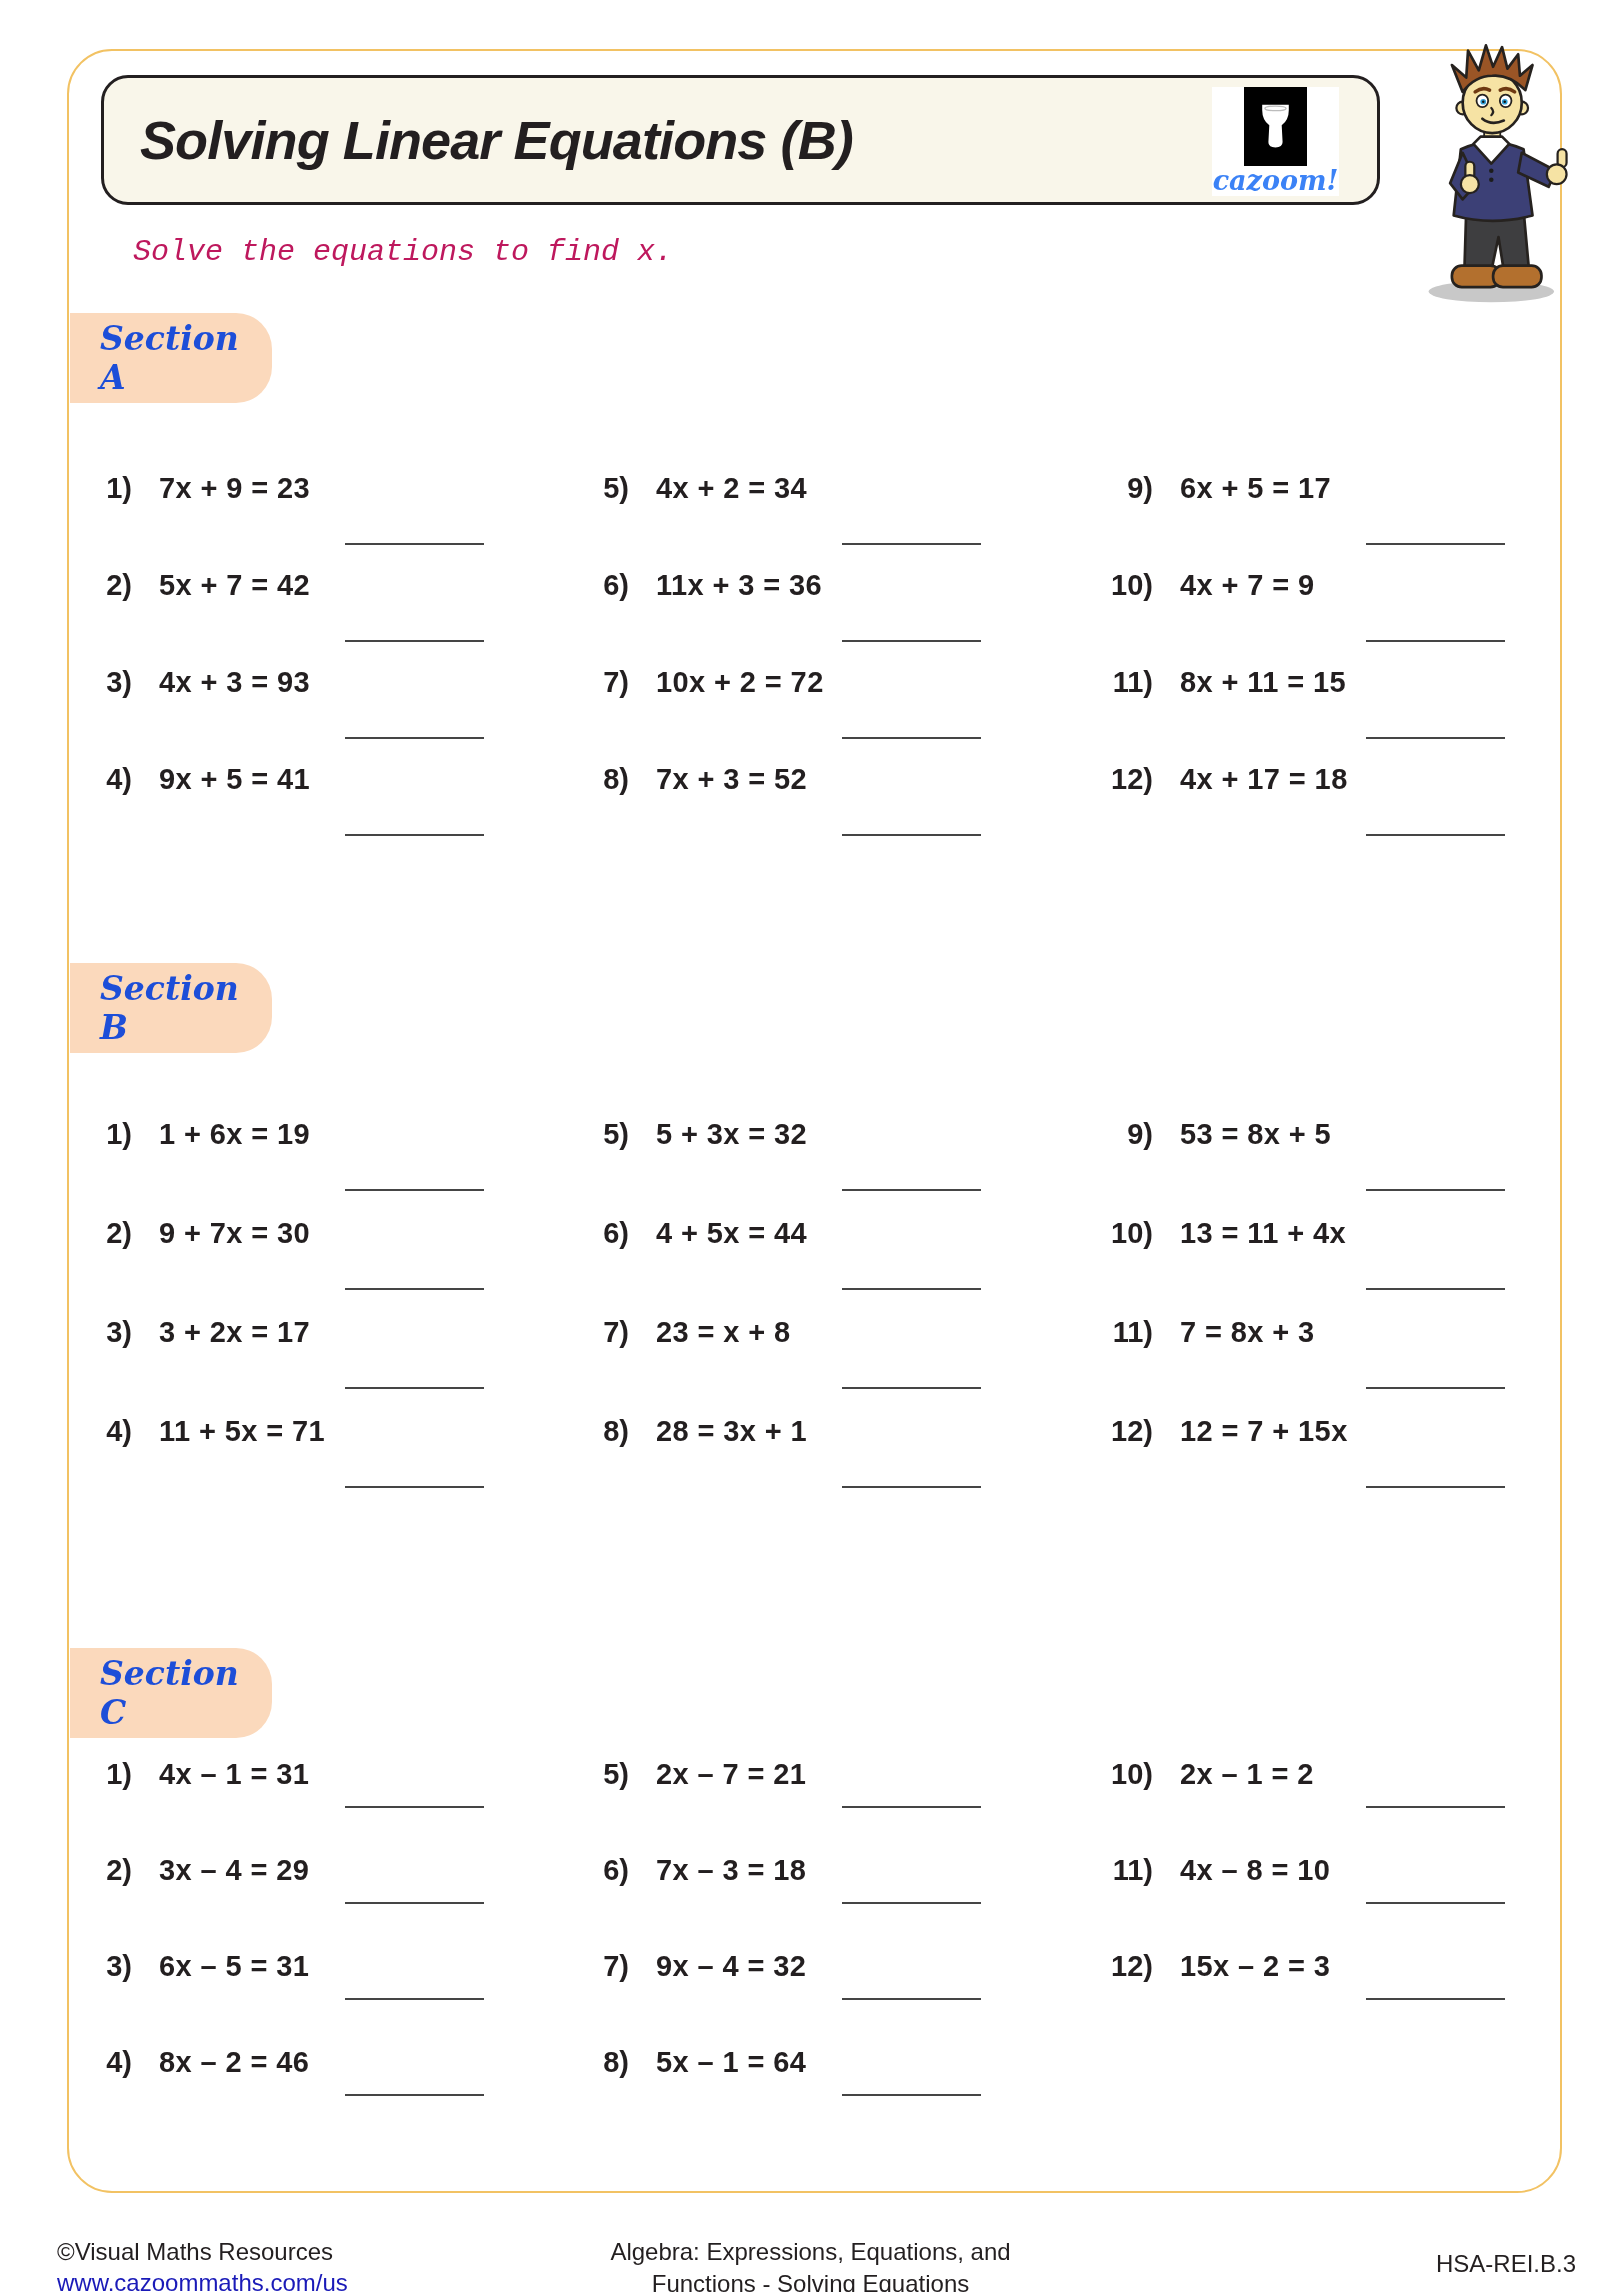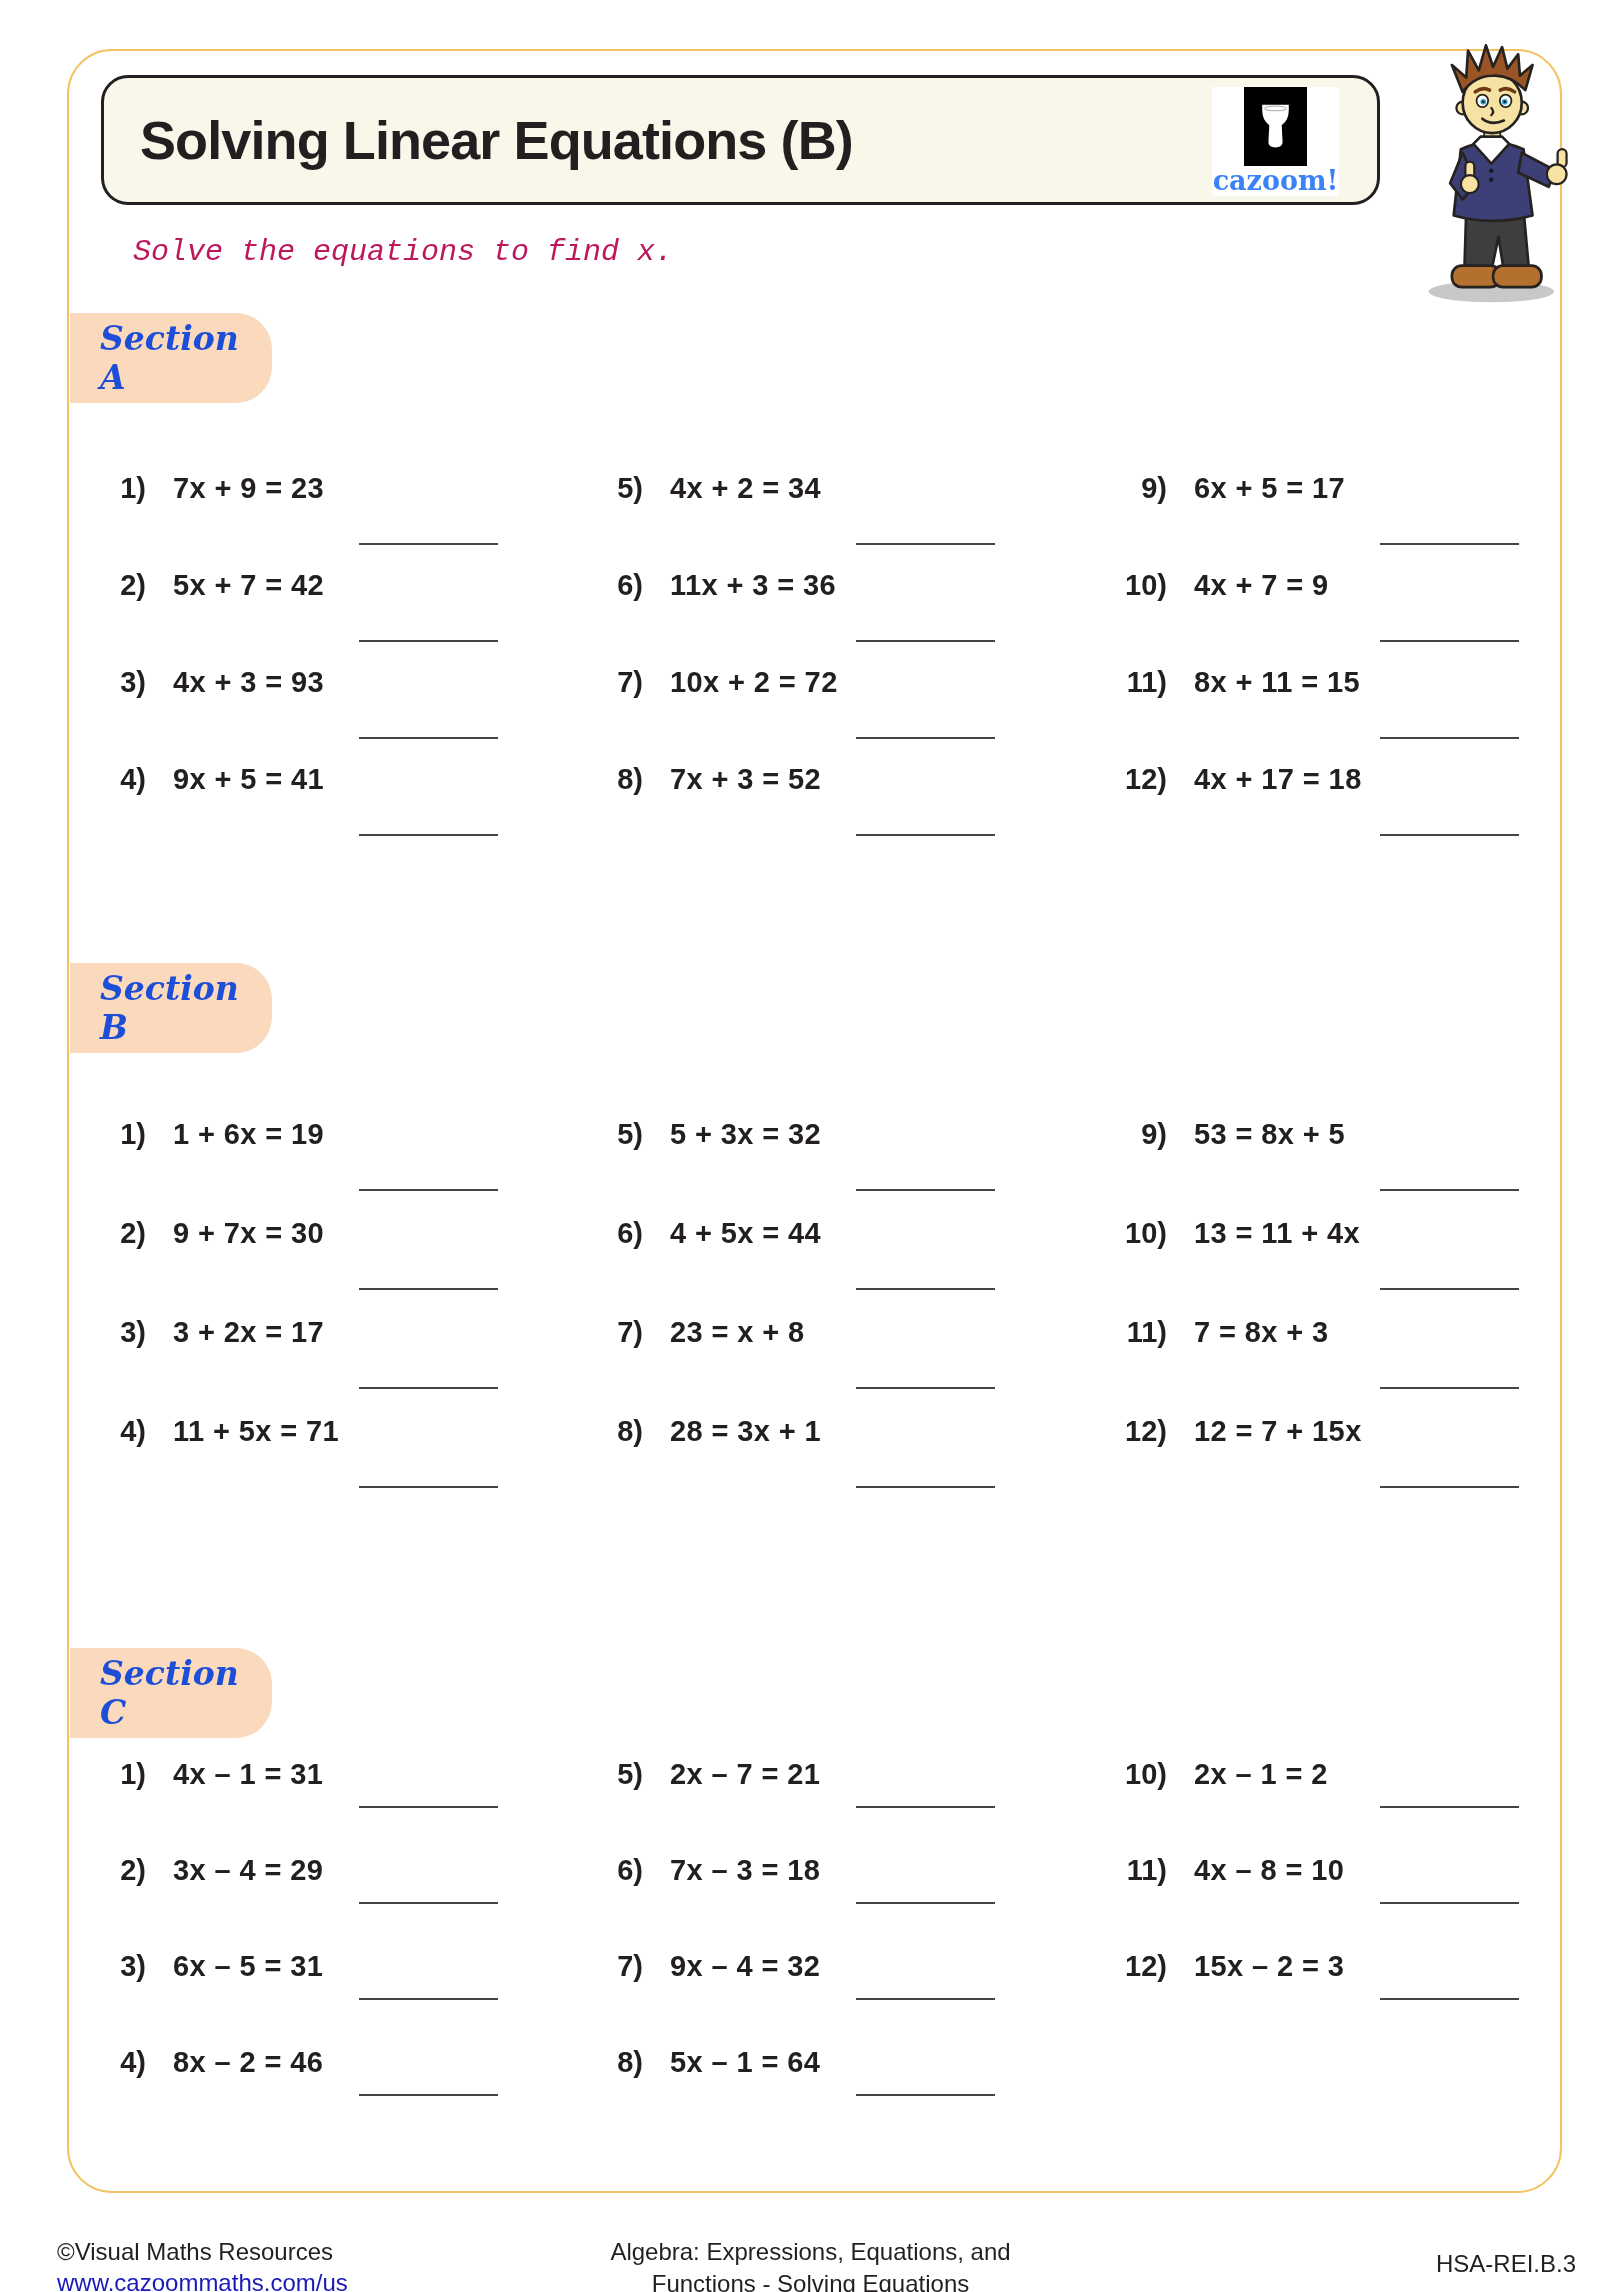--- a/index.html
+++ b/index.html
@@ -7,21 +7,21 @@
     position:relative; width:1622px; height:2293px; background:#ffffff;
     font-family:"Liberation Sans", sans-serif; color:#231f20; overflow:hidden;
   }
   .frame {
     position:absolute; left:67px; top:49px; width:1491px; height:2140px;
     border:2.7px solid #f2c263; border-radius:45px;
   }
   .title-box {
     position:absolute; left:101px; top:75px; width:1279px; height:130px;
     background:#f9f6ea; border:3.6px solid #231f20; border-radius:27px;
-    box-sizing:border-box; display:flex; align-items:center;
+    box-sizing:border-box; display:flex; align-items:center;font-style:italic;
   }
   .title-text {
     font-size:54px; font-weight:bold; letter-spacing:-0.9px; padding-left:36px;
     white-space:nowrap;
   }
   .logo-patch {
     position:absolute; right:38px; top:9px; width:127px; height:109px;
     background:#ffffff; display:flex; flex-direction:column; align-items:center;
     justify-content:flex-start;
   }
@@ -42,21 +42,21 @@
     position:absolute; left:70px; width:202px; height:90px; background:#fbd9bc;
     border-radius:0 36px 36px 0; box-sizing:border-box;
     display:flex; align-items:center; padding-left:30px;
     font-family:"DejaVu Serif", serif; font-style:italic; font-weight:bold;
     font-size:33px; color:#1d4ed8;
   }
   #header-a { top:313px; }
   #header-b { top:963px; }
   #header-c { top:1648px; }
   .grid {
-    position:absolute; left:90px; display:grid; grid-auto-flow:column;
+    position:absolute; left:76px; display:grid; grid-auto-flow:column;
     grid-template-columns:497px 524px 466px;
   }
   #grid-a { top:458px;  grid-template-rows:repeat(4,97px); }
   #grid-b { top:1104px; grid-template-rows:repeat(4,99px); }
   #grid-c { top:1744px; grid-template-rows:repeat(4,96px); }
   .problem { position:relative; padding-top:14.3px; white-space:nowrap; }
   .pnum {
     display:inline-block; width:56px; text-align:right; margin-right:27px;
     font-weight:bold; font-size:29px;
   }

